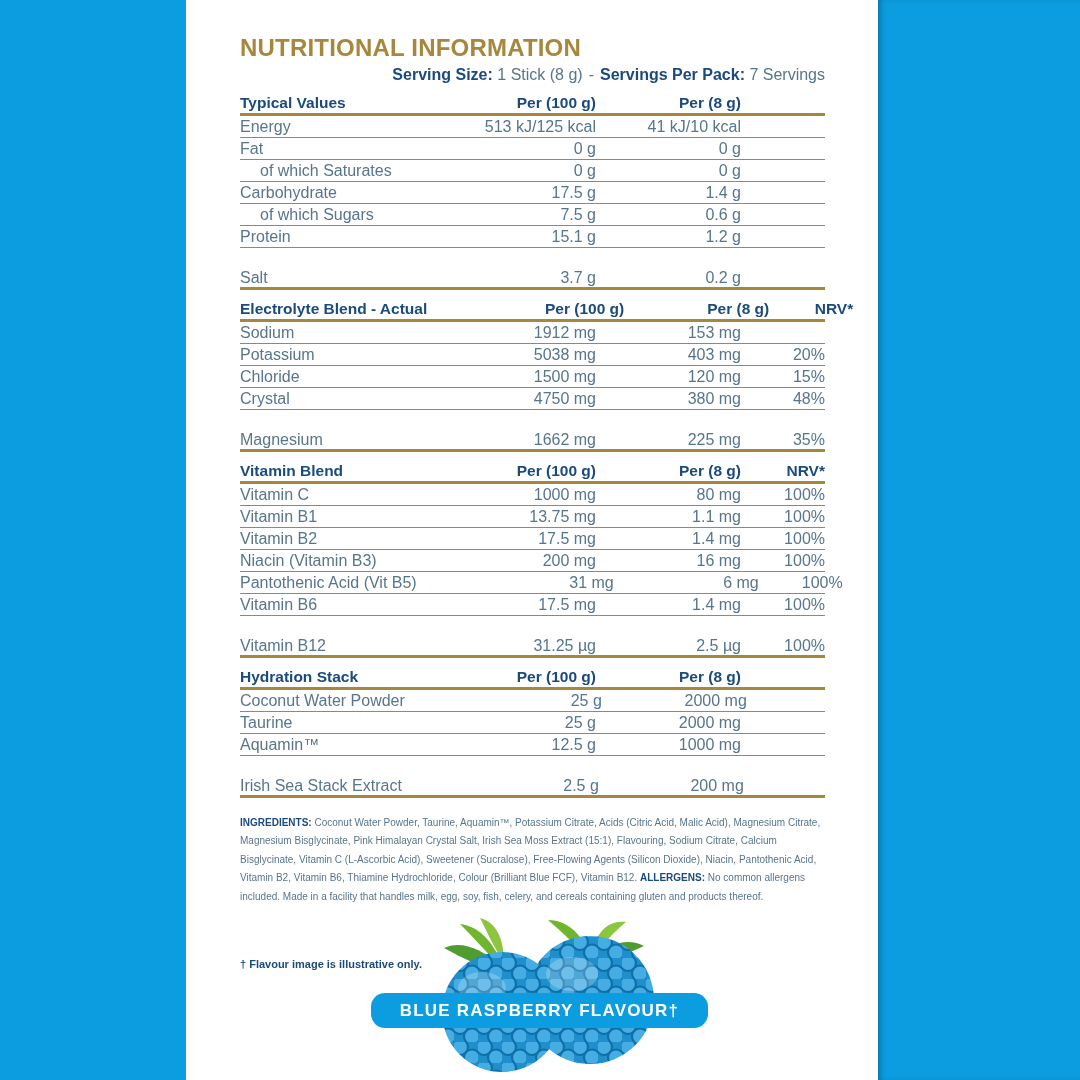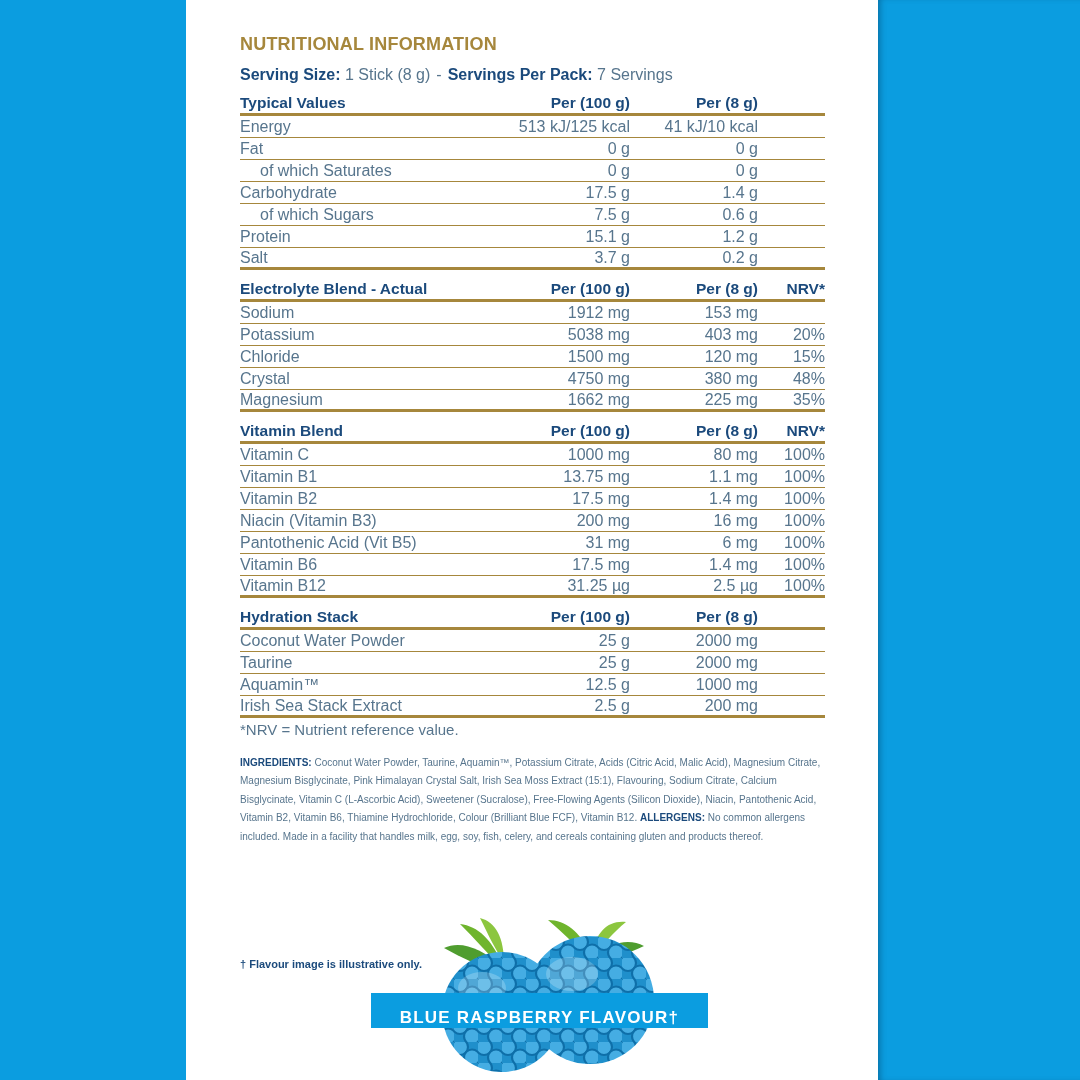--- a/index.html
+++ b/index.html
@@ -9,44 +9,44 @@
     --gold:#A6873C;
   }
   *{margin:0;padding:0;box-sizing:border-box;}
   html,body{background:#ffffff;}
   body{font-family:"Liberation Sans", sans-serif;}
   .canvas{position:relative;width:1080px;height:1080px;background:#ffffff;overflow:hidden;}
   .side-strip{position:absolute;top:0;height:1080px;background:var(--blue);}
   .side-strip.left{left:0;width:186px;}
   .side-strip.right{left:878px;width:202px;box-shadow:inset 5px 0 6px -3px rgba(0,55,90,.45);}
   .content{position:absolute;left:240px;top:34px;width:585px;}
-  .label-title{font-size:18px;font-weight:bold;color:var(--gold);letter-spacing:.2px;}
-  .serving-line{margin-top:11px;font-size:16px;color:var(--slate);white-space:nowrap;}
+  .label-title{font-size:24px;font-weight:bold;color:var(--gold);letter-spacing:.2px;}
+  .serving-line{margin-top:4px;font-size:16px;color:var(--slate);white-space:nowrap;text-align:right;}
   .serving-line b{color:var(--navy);font-weight:bold;}
   .sep{padding:0 6px;}
 
   .ntable{margin-top:9px;width:100%;}
-  .trow{display:grid;grid-template-columns:1fr 180px 128px 67px;align-items:center;}
+  .trow{display:grid;grid-template-columns:1fr 180px 128px 67px;align-items:center;gap:17px;}
   .thead{height:23px;border-bottom:3px solid var(--gold);}
   .thead .cell{font-size:15.5px;font-weight:bold;color:var(--navy);}
   .tbody .trow{height:22px;border-bottom:1.2px solid var(--gold);font-size:16px;color:var(--slate);}
-  .tbody .trow:last-child{border-bottom:3px solid var(--gold);}
+  .tbody .trow:last-child{border-bottom:3px solid var(--gold);margin-top:20px;}
   .cell{white-space:nowrap;overflow:visible;}
   .cell.num{text-align:right;}
   .cell.label.indent{padding-left:20px;}
 
   .nrv-footnote{margin-top:3px;font-size:15px;color:var(--slate);}
 
   .ingredients{margin-top:16px;font-size:10px;line-height:18.4px;color:var(--slate);width:585px;}
   .ingredients b{color:var(--navy);font-weight:bold;}
 
   .flavour-footnote{position:absolute;left:240px;top:958px;font-size:11px;font-weight:bold;color:var(--navy);text-align:right;}
   .berries{position:absolute;left:430px;top:916px;width:250px;height:158px;z-index:1;}
   .flavour-banner{position:absolute;left:371px;top:993px;width:337px;height:35px;background:var(--blue);
-    z-index:2;display:flex;align-items:flex-end;justify-content:center;}
+    z-index:2;display:flex;align-items:center;justify-content:center;border-radius:14px;}
   .flavour-banner span{color:#ffffff;font-weight:bold;font-size:17px;letter-spacing:1.2px;white-space:nowrap;}
 </style>
 </head>
 <body>
 
 <div class="canvas">
   <div class="side-strip left"></div>
   <div class="side-strip right"></div>
 
   <div class="content">
@@ -228,21 +228,20 @@
             <div class="trow">
               <div class="cell label">Irish Sea Stack Extract</div>
               <div class="cell num">2.5 g</div>
               <div class="cell num">200 mg</div>
               <div class="cell num"></div>
             </div>
           </div>
         </div>
       </div>
 
-    <div class="nrv-footnote">*NRV = Nutrient reference value.</div>
 
     <div class="ingredients"><b>INGREDIENTS:</b><span> Coconut Water Powder, Taurine, Aquamin™, Potassium Citrate, Acids (Citric Acid, Malic Acid), Magnesium Citrate, Magnesium Bisglycinate, Pink Himalayan Crystal Salt, Irish Sea Moss Extract (15:1), Flavouring, Sodium Citrate, Calcium Bisglycinate, Vitamin C (L-Ascorbic Acid), Sweetener (Sucralose), Free-Flowing Agents (Silicon Dioxide), Niacin, Pantothenic Acid, Vitamin B2, Vitamin B6, Thiamine Hydrochloride, Colour (Brilliant Blue FCF), Vitamin B12. </span><b>ALLERGENS:</b><span> No common allergens included. Made in a facility that handles milk, egg, soy, fish, celery, and cereals containing gluten and products thereof.</span></div>
   </div>
 
   <div class="flavour-footnote">† Flavour image is illustrative only.</div>
 
   <svg class="berries" viewBox="0 0 250 158" xmlns="http://www.w3.org/2000/svg">
     <defs>
       <pattern id="drup" x="0" y="0" width="24" height="21" patternUnits="userSpaceOnUse">
         <rect width="24" height="21" fill="#1F8FCB"></rect>

